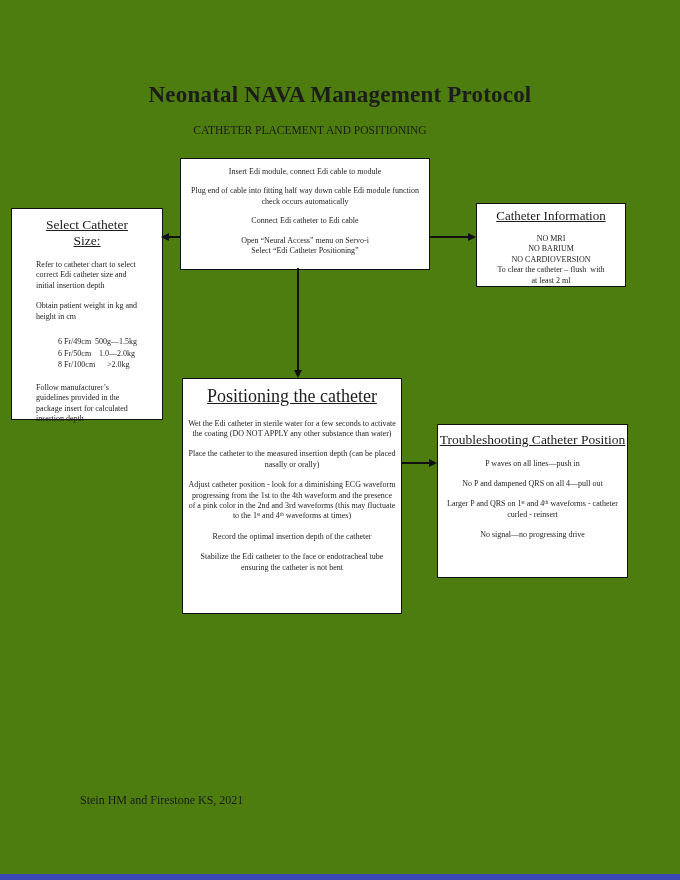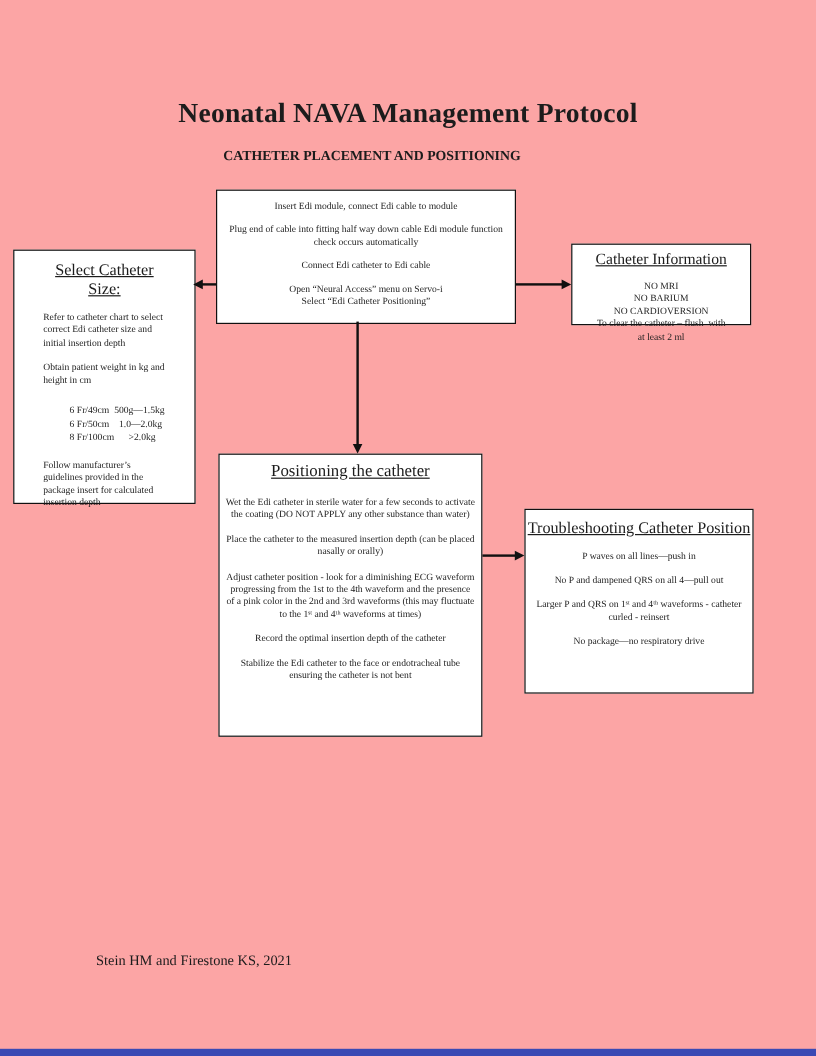--- a/index.html
+++ b/index.html
@@ -1,38 +1,38 @@
 <!DOCTYPE html>
 <html><head>
 <meta charset="utf-8">
 <style>
   html, body { margin: 0; padding: 0; background: #ffffff; }
   .page {
     position: relative;
     width: 680px;
     height: 880px;
-    background: #fca5a5;
+    background: #4d7c0f;
     overflow: hidden;
     font-family: "Liberation Serif", "DejaVu Serif", serif;
     color: #1c1c1c;
   }
   .title {
     position: absolute;
     left: 0; right: 0; top: 82px;
     text-align: center;
     font-size: 23px;
     font-weight: bold;
     letter-spacing: 0.2px;
   }
   .subtitle {
     position: absolute;
     left: 0; top: 124px; width: 620px;
     text-align: center;
     font-size: 11.5px;
-    font-weight: bold;
+    font-weight: normal;
   }
   .box {
     position: absolute;
     border: 1.5px solid #111;
     background: #fff;
     box-sizing: border-box;
     font-size: 8px;
     line-height: 1.3;
   }
   .box-header {
@@ -44,26 +44,26 @@
   
   .setup-box { left: 180px; top: 158px; width: 250px; height: 112px; padding: 8px 4px; text-align: center; }
   .setup-box p { margin-bottom: 9px; }
   
   .select-box { left: 11px; top: 208px; width: 152px; height: 212px; padding: 6px 24px; text-align: left; }
   .select-box .box-header { font-size: 13.5px; margin: 2px 0 12px 0; }
   .select-box p { margin-bottom: 10px; }
   .size-rows { margin: 14px 0 12px 0; }
   .size-row { white-space: pre; padding-left: 22px; line-height: 1.45; }
   
-  .info-box { left: 476px; top: 203px; width: 150px; height: 68px; padding: 5px 2px; text-align: center; }
+  .info-box { left: 476px; top: 203px; width: 150px; height: 84px; padding: 5px 2px; text-align: center; }
   .info-box .box-header { font-size: 13px; margin: 0 0 10px 0; }
   .info-box p { line-height: 1.3; white-space: pre-wrap; }
   
   .pos-box { left: 182px; top: 378px; width: 220px; height: 236px; padding: 7px 5px; text-align: center; }
-  .pos-box .box-header { font-size: 14px; margin: 0 0 12px 0; }
+  .pos-box .box-header { font-size: 18px; margin: 0 0 12px 0; }
   .pos-box p { margin-bottom: 10px; }
   
   .trouble-box { left: 437px; top: 424px; width: 191px; height: 154px; padding: 7px 0; text-align: center; }
   .trouble-box .box-header { font-size: 13.5px; margin: 0 0 11px 0; }
   .trouble-box p { margin-bottom: 10px; }
   
   .arrow-line-h { position: absolute; height: 2px; background: #111; }
   .arrow-line-v { position: absolute; width: 2px; background: #111; }
   .arrow-head-left  { position: absolute; width: 0; height: 0;
     border-top: 4px solid transparent; border-bottom: 4px solid transparent; border-right: 8px solid #111; }
@@ -129,21 +129,21 @@
     <p>Adjust catheter position - look for a diminishing ECG waveform progressing from the 1st to the 4th waveform and the presence of a pink color in the 2nd and 3rd waveforms (this may fluctuate to the 1ˢᵗ and 4ᵗʰ waveforms at times)</p>
     <p>Record the optimal insertion depth of the catheter</p>
     <p>Stabilize the Edi catheter to the face or endotracheal tube ensuring the catheter is not bent</p>
   </div>
 
   <div class="box trouble-box">
     <div class="box-header">Troubleshooting Catheter Position</div>
     <p>P waves on all lines—push in</p>
     <p>No P and dampened QRS on all 4—pull out</p>
     <p>Larger P and QRS on 1ˢᵗ and 4ᵗʰ waveforms  - catheter curled - reinsert</p>
-    <p>No package—no respiratory drive</p>
+    <p>No signal—no progressing drive</p>
   </div>
 
   <div>
     <div class="arrow-line-h" style="left:168px; top:236px; width:12px;"></div>
     <div class="arrow-head-left" style="left:161px; top:233px;"></div>
   </div>
   <div>
     <div class="arrow-line-h" style="left:430px; top:236px; width:39px;"></div>
     <div class="arrow-head-right" style="left:468px; top:233px;"></div>
   </div>

